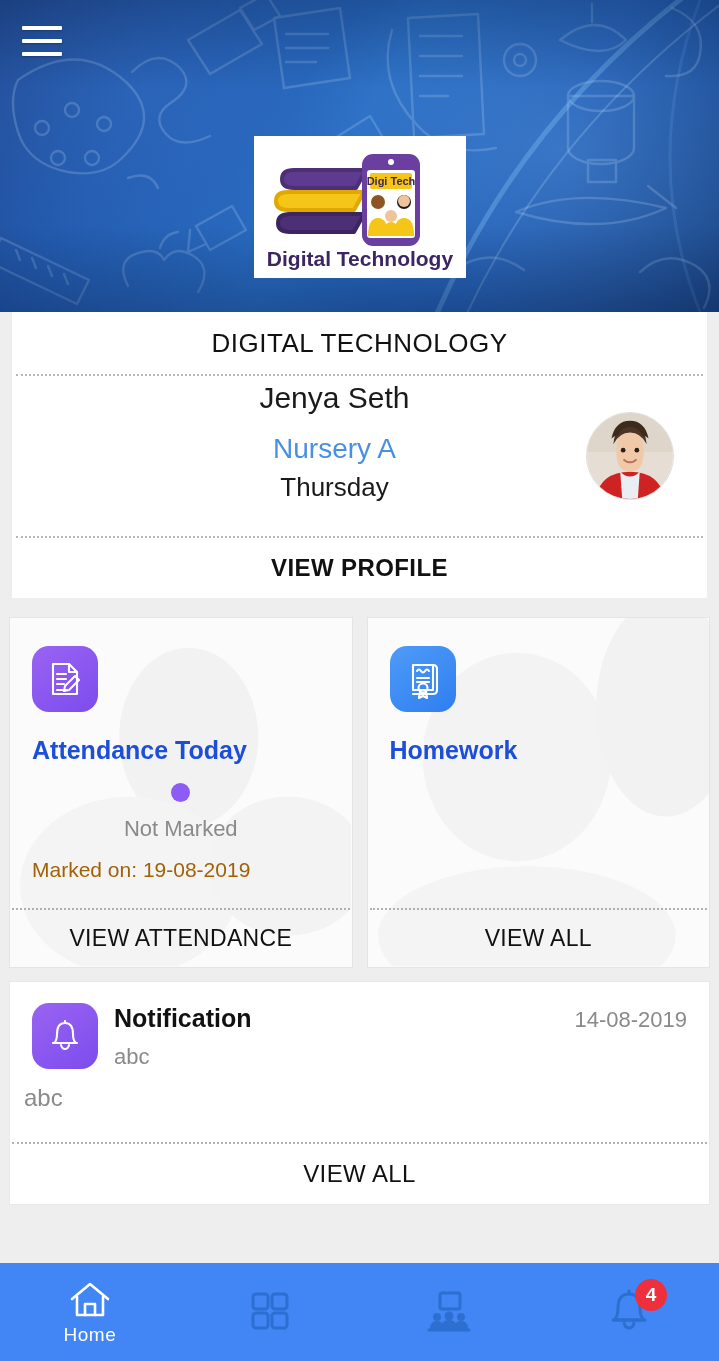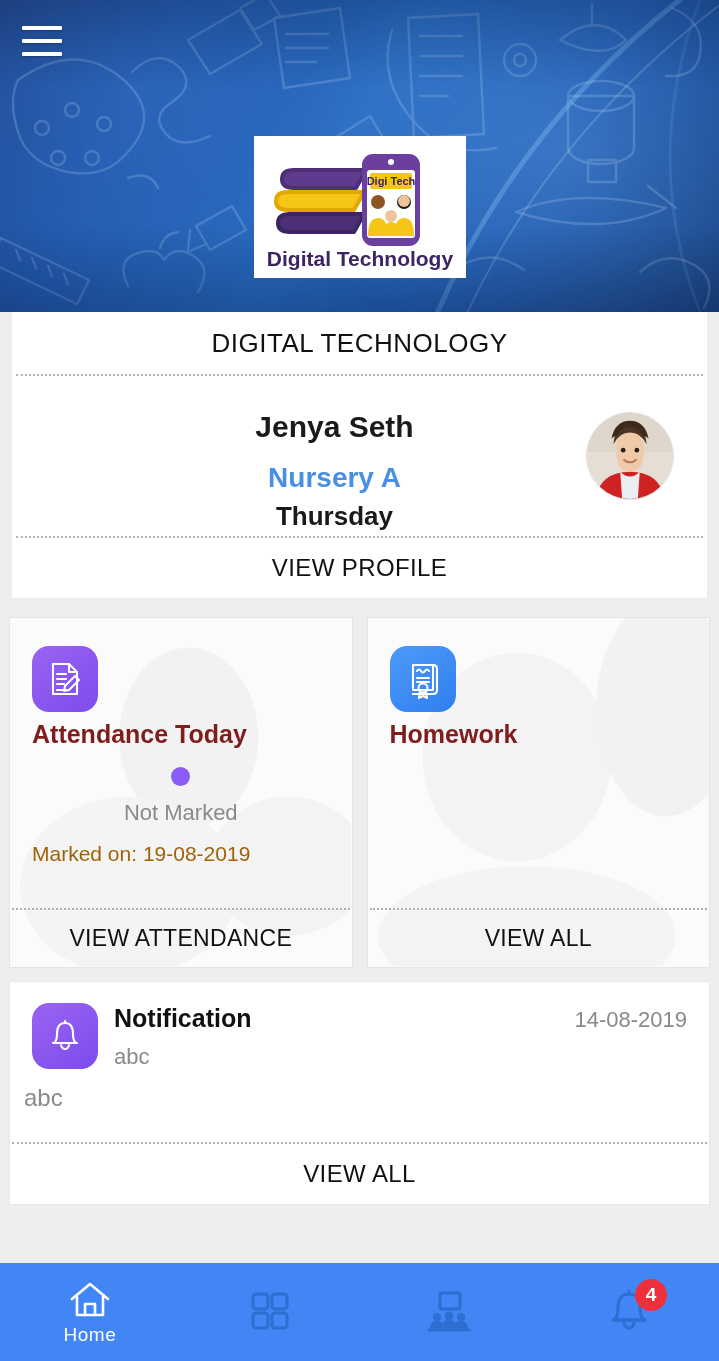--- a/index.html
+++ b/index.html
@@ -46,49 +46,49 @@
   .profile-card {
     position:absolute; left:12px; top:312px; width:695px; height:286px;
     background:#ffffff;
   }
   .school-name {
     height:62px; display:flex; align-items:center; justify-content:center;
     font-size:26px; letter-spacing:.5px; color:#111111; font-weight:400;
   }
   .dashed { border-top:2px dotted #b8b8b8; margin:0 4px; }
   .profile-body {
-    position:relative; height:160px; display:flex; align-items:flex-end; justify-content:center;font-weight:bold;
+    position:relative; height:160px; display:flex; align-items:flex-start; justify-content:center;
   }
   .profile-texts { text-align:center; margin-right:50px; }
   .stu-name { font-size:30px; color:#1a1a1a; line-height:1.45; }
   .stu-class { font-size:28px; color:#4a90e2; line-height:1.45;margin-top:9px; }
   .stu-day { font-size:26px; color:#1a1a1a; line-height:1.45; }
   .avatar {
     position:absolute; right:33px; top:50%; transform:translateY(-50%);
     width:88px; height:88px; border-radius:50%; overflow:hidden;
     border:1px solid #dddddd;
   }
   .avatar svg { width:100%; height:100%; display:block; }
   .card-action {
     height:60px; display:flex; align-items:center; justify-content:center;
-    font-size:24px; color:#111111; letter-spacing:.4px; cursor:pointer;
+    font-size:24px; color:#111111; letter-spacing:.4px; cursor:pointer;font-weight:bold;
   }
 
   
   .tiles { position:absolute; left:9px; top:617px; width:701px; height:351px; display:flex; gap:14px; }
   .tile {
     position:relative; width:344px; height:351px; background:#fbfbfb;
     border:1px solid #e4e4e4; overflow:hidden; display:flex; flex-direction:column;
   }
   .tile-wm { position:absolute; inset:0; opacity:.075; }
   .tile-inner { position:relative; flex:1; padding:28px 22px 0 22px; z-index:2; }
   .tile-ico { width:66px; height:66px; border-radius:17px; display:flex; align-items:center; justify-content:center; }
   .ico-purple { background:linear-gradient(145deg,#9a63f2,#7c4ced); }
   .ico-blue   { background:linear-gradient(145deg,#4f9bf8,#2f7ef0); }
-  .tile-title { margin-top:8px; font-size:25px; font-weight:700; color:#7f1d1d; }
+  .tile-title { margin-top:24px; font-size:25px; font-weight:700; color:#1d4ed8; }
   .status-row { margin-top:18px; display:flex; align-items:center; gap:14px;flex-direction:column; }
   .dot { width:19px; height:19px; border-radius:50%; background:#8b5cf6; }
   .status-txt { font-size:22px; color:#8a8a8a; }
   .marked-txt { margin-top:16px; font-size:21px; color:#a16207; }
   .tile-foot {
     position:relative; z-index:2; height:59px;
     border-top:2px dotted #b0b0b0; margin:0 2px;
     display:flex; align-items:center; justify-content:center;
     font-size:23px; color:#111111; letter-spacing:.3px; cursor:pointer;
   }

